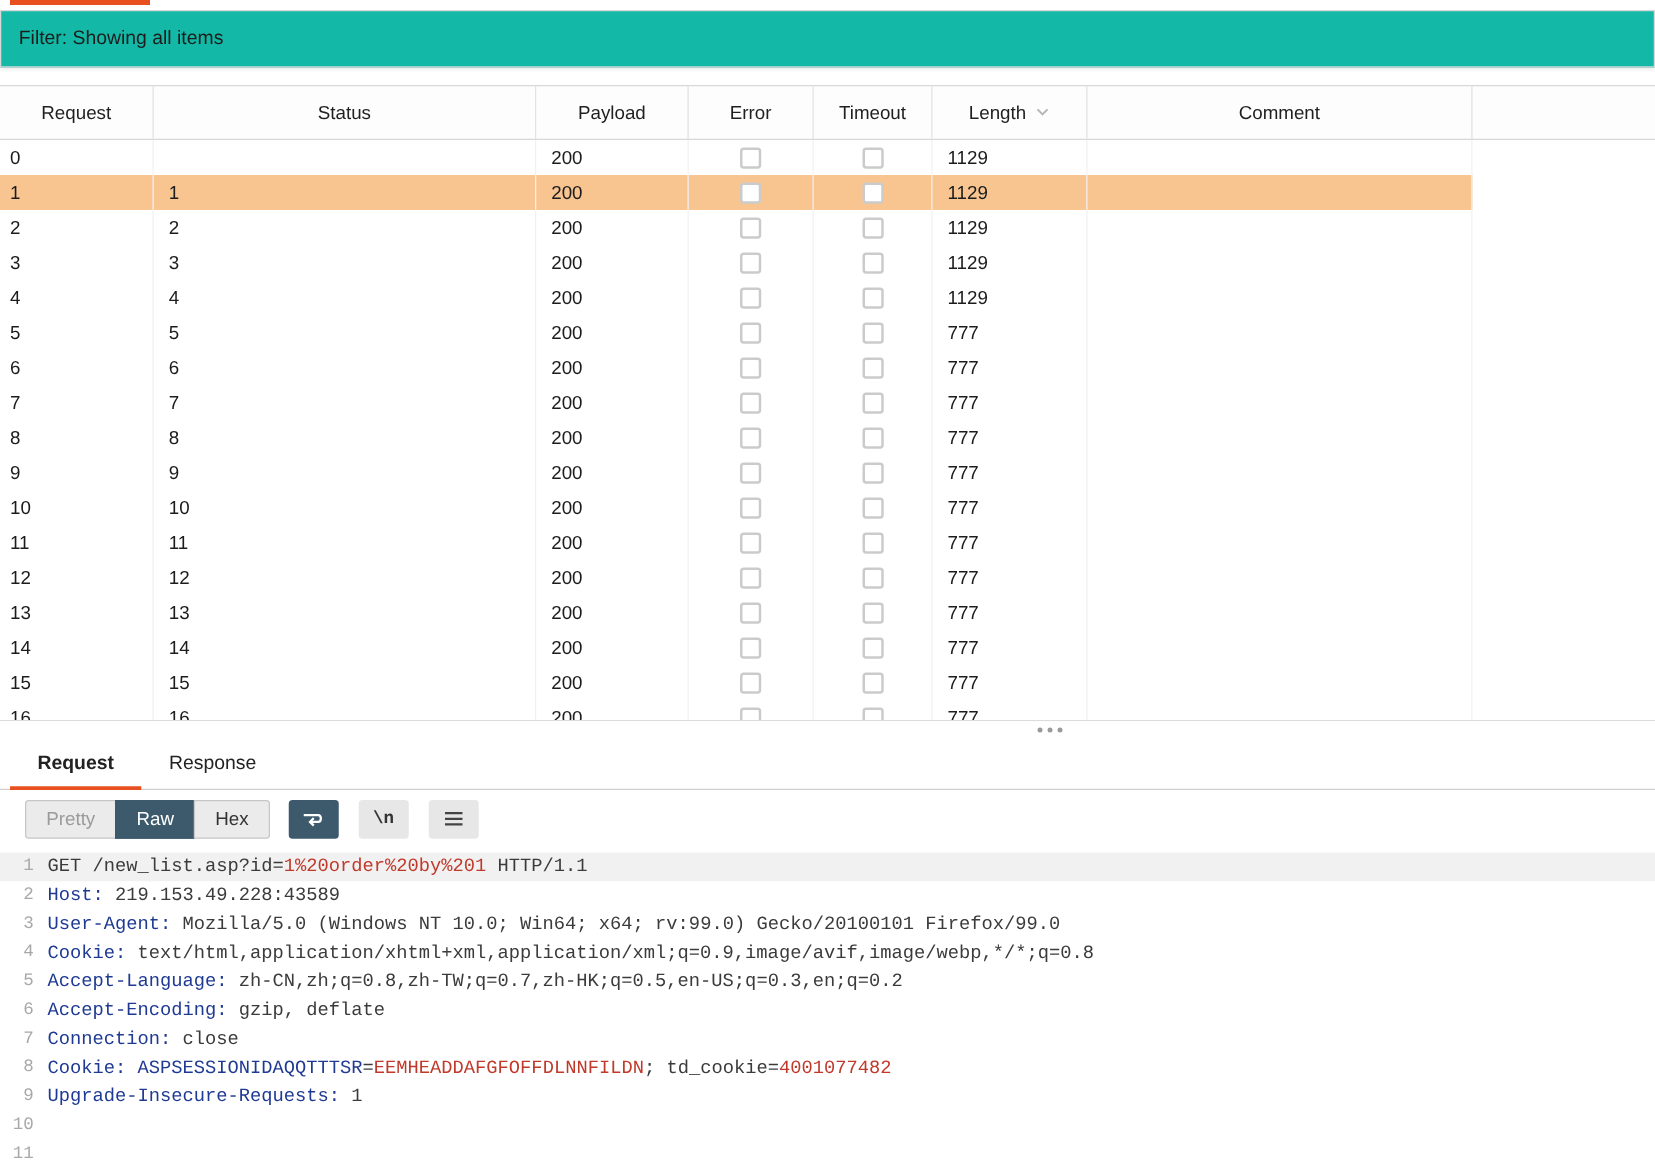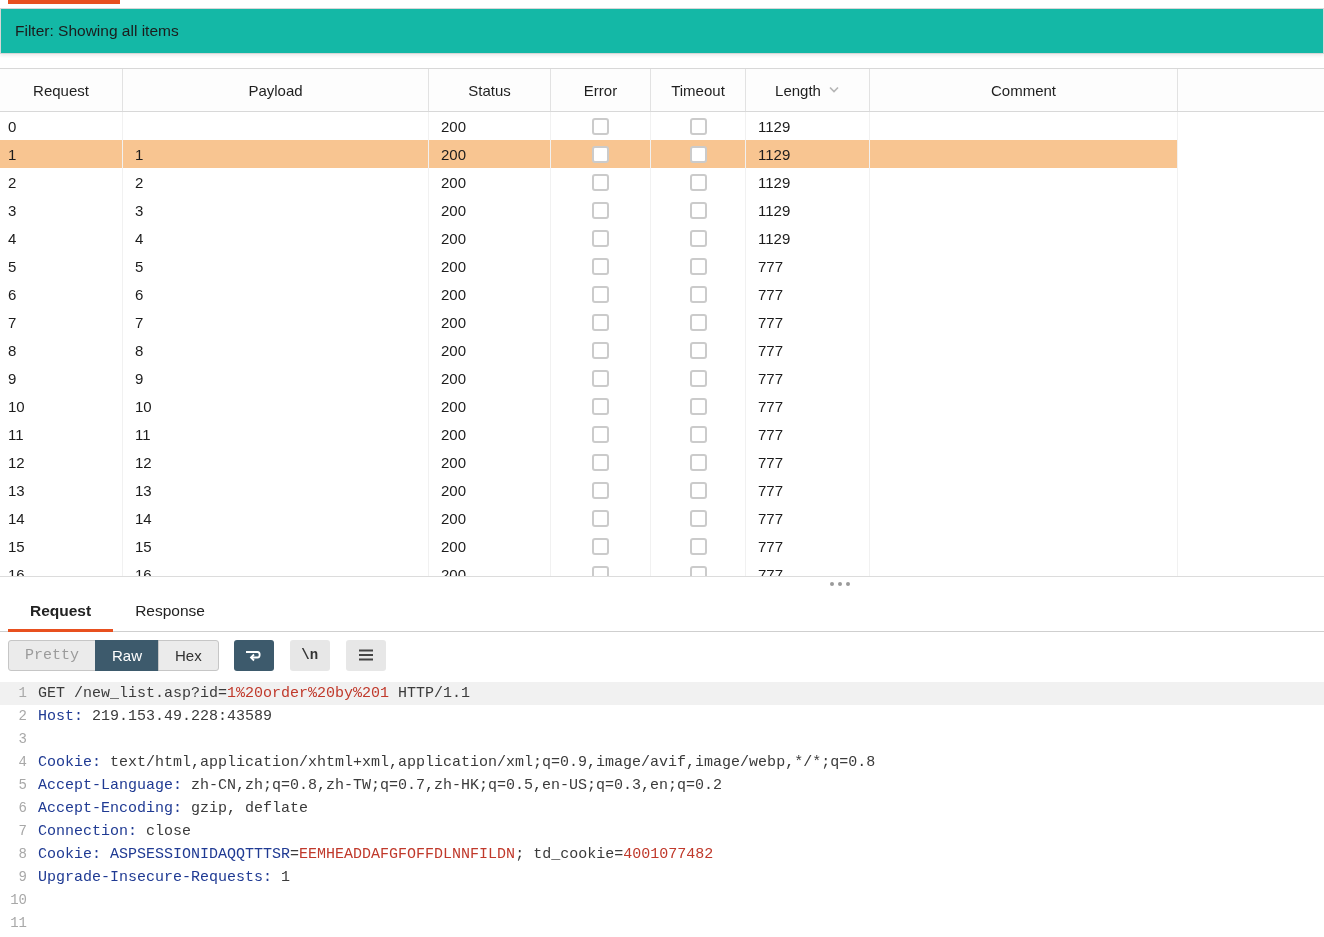--- a/index.html
+++ b/index.html
@@ -44,21 +44,21 @@
   .etab { position:relative; display:flex; align-items:center; padding:0 22px; font-size:15.5px; color:#222; }
   .etab.active { font-weight:bold; }
   .etab.active::after { content:""; position:absolute; left:0; right:0; bottom:-1px; height:3px; background:var(--accent); }
 
   
   .toolbar { position:absolute; top:633px; left:0; width:1324px; height:44px; display:flex;
              align-items:center; padding-left:8px; background:#fff; }
   .seg { display:flex; }
   .seg .vbtn { height:31px; padding:0 16px; font-size:15px; display:flex; align-items:center;
                border:1px solid #c6c6c6; background:#ebebeb; color:#333; margin-left:-1px; }
-  .seg .vbtn:first-child { border-radius:3px 0 0 3px; margin-left:0;font-family:Liberation Mono, monospace; }
+  .seg .vbtn:first-child { border-radius:3px 0 0 3px; margin-left:12px; }
   .seg .vbtn:last-child { border-radius:0 3px 3px 0; }
   .seg .vbtn.disabled { color:#9b9b9b; }
   .seg .vbtn.active { background:var(--btn-active); border-color:var(--btn-active); color:#fff; font-weight:normal; }
 
   .ibtn { width:40px; height:31px; border-radius:3px; background:#e7e7e7; display:flex;
           align-items:center; justify-content:center; }
   .ibtn.active { background:var(--btn-active); }
   .ibtn.wrap { margin-left:15px; }
   .ibtn.nl { margin-left:16px; font-family:"Liberation Mono", monospace; font-size:14px; font-weight:bold; color:#333; }
   .ibtn.menu { margin-left:16px; }
@@ -81,24 +81,24 @@
 
 <div class="filter-bar">
   <span>Filter: Showing all items</span>
 </div>
 
 <div class="results-header">
   <div class="hcell">
       <span>Request</span>
     </div>
   <div class="hcell">
+      <span>Status</span>
+    </div>
+  <div class="hcell">
       <span>Payload</span>
-    </div>
-  <div class="hcell">
-      <span>Status</span>
     </div>
   <div class="hcell">
       <span>Error</span>
     </div>
   <div class="hcell">
       <span>Timeout</span>
     </div>
   <div class="hcell">
     <span>Length</span>
     <svg width="12" height="8" viewBox="0 0 12 8">
@@ -384,20 +384,21 @@
     <div class="code-line hl">
       <span class="gutter">1</span>
       <span class="code-content"><span class="tok-plain">GET /new_list.asp?id=</span><span class="tok-red">1%20order%20by%201</span><span class="tok-plain"> HTTP/1.1</span></span>
     </div>
     <div class="code-line">
       <span class="gutter">2</span>
       <span class="code-content"><span class="tok-blue">Host:</span><span class="tok-plain"> 219.153.49.228:43589</span></span>
     </div>
     <div class="code-line">
       <span class="gutter">3</span>
+      <span class="code-content"><span class="tok-blue">User-Agent:</span><span class="tok-plain"> Mozilla/5.0 (Windows NT 10.0; Win64; x64; rv:99.0) Gecko/20100101 Firefox/99.0</span></span>
     </div>
     <div class="code-line">
       <span class="gutter">4</span>
       <span class="code-content"><span class="tok-blue">Cookie:</span><span class="tok-plain"> text/html,application/xhtml+xml,application/xml;q=0.9,image/avif,image/webp,*/*;q=0.8</span></span>
     </div>
     <div class="code-line">
       <span class="gutter">5</span>
       <span class="code-content"><span class="tok-blue">Accept-Language:</span><span class="tok-plain"> zh-CN,zh;q=0.8,zh-TW;q=0.7,zh-HK;q=0.5,en-US;q=0.3,en;q=0.2</span></span>
     </div>
     <div class="code-line">

